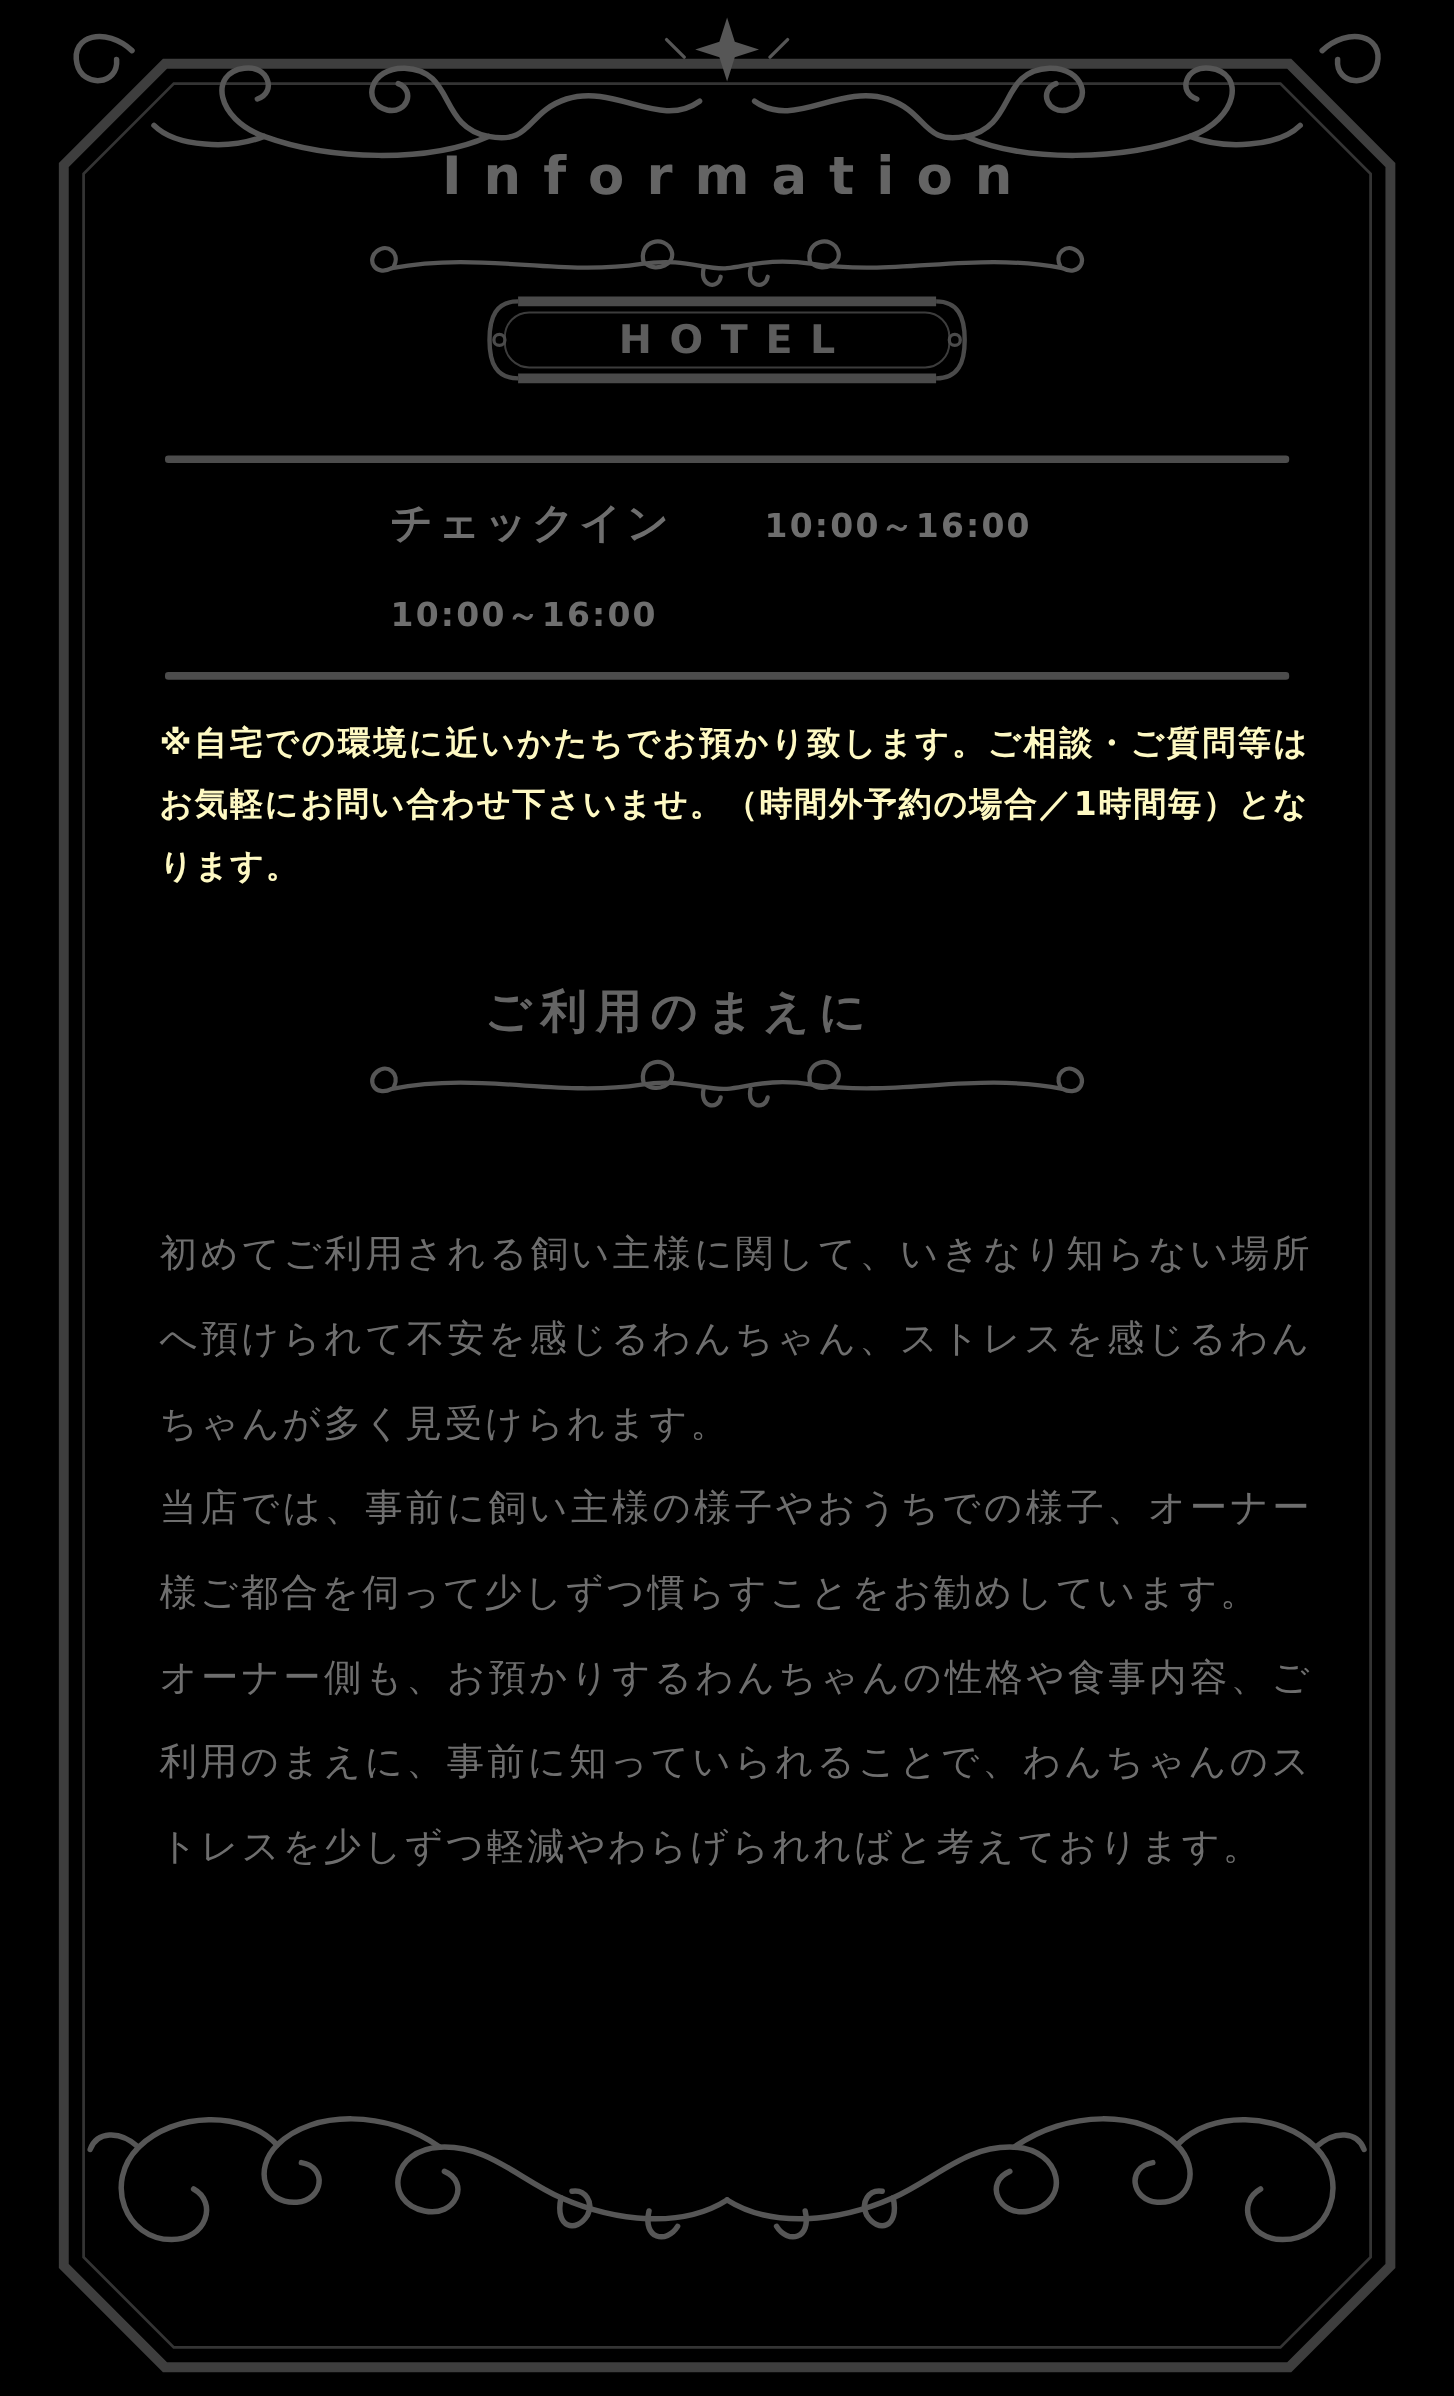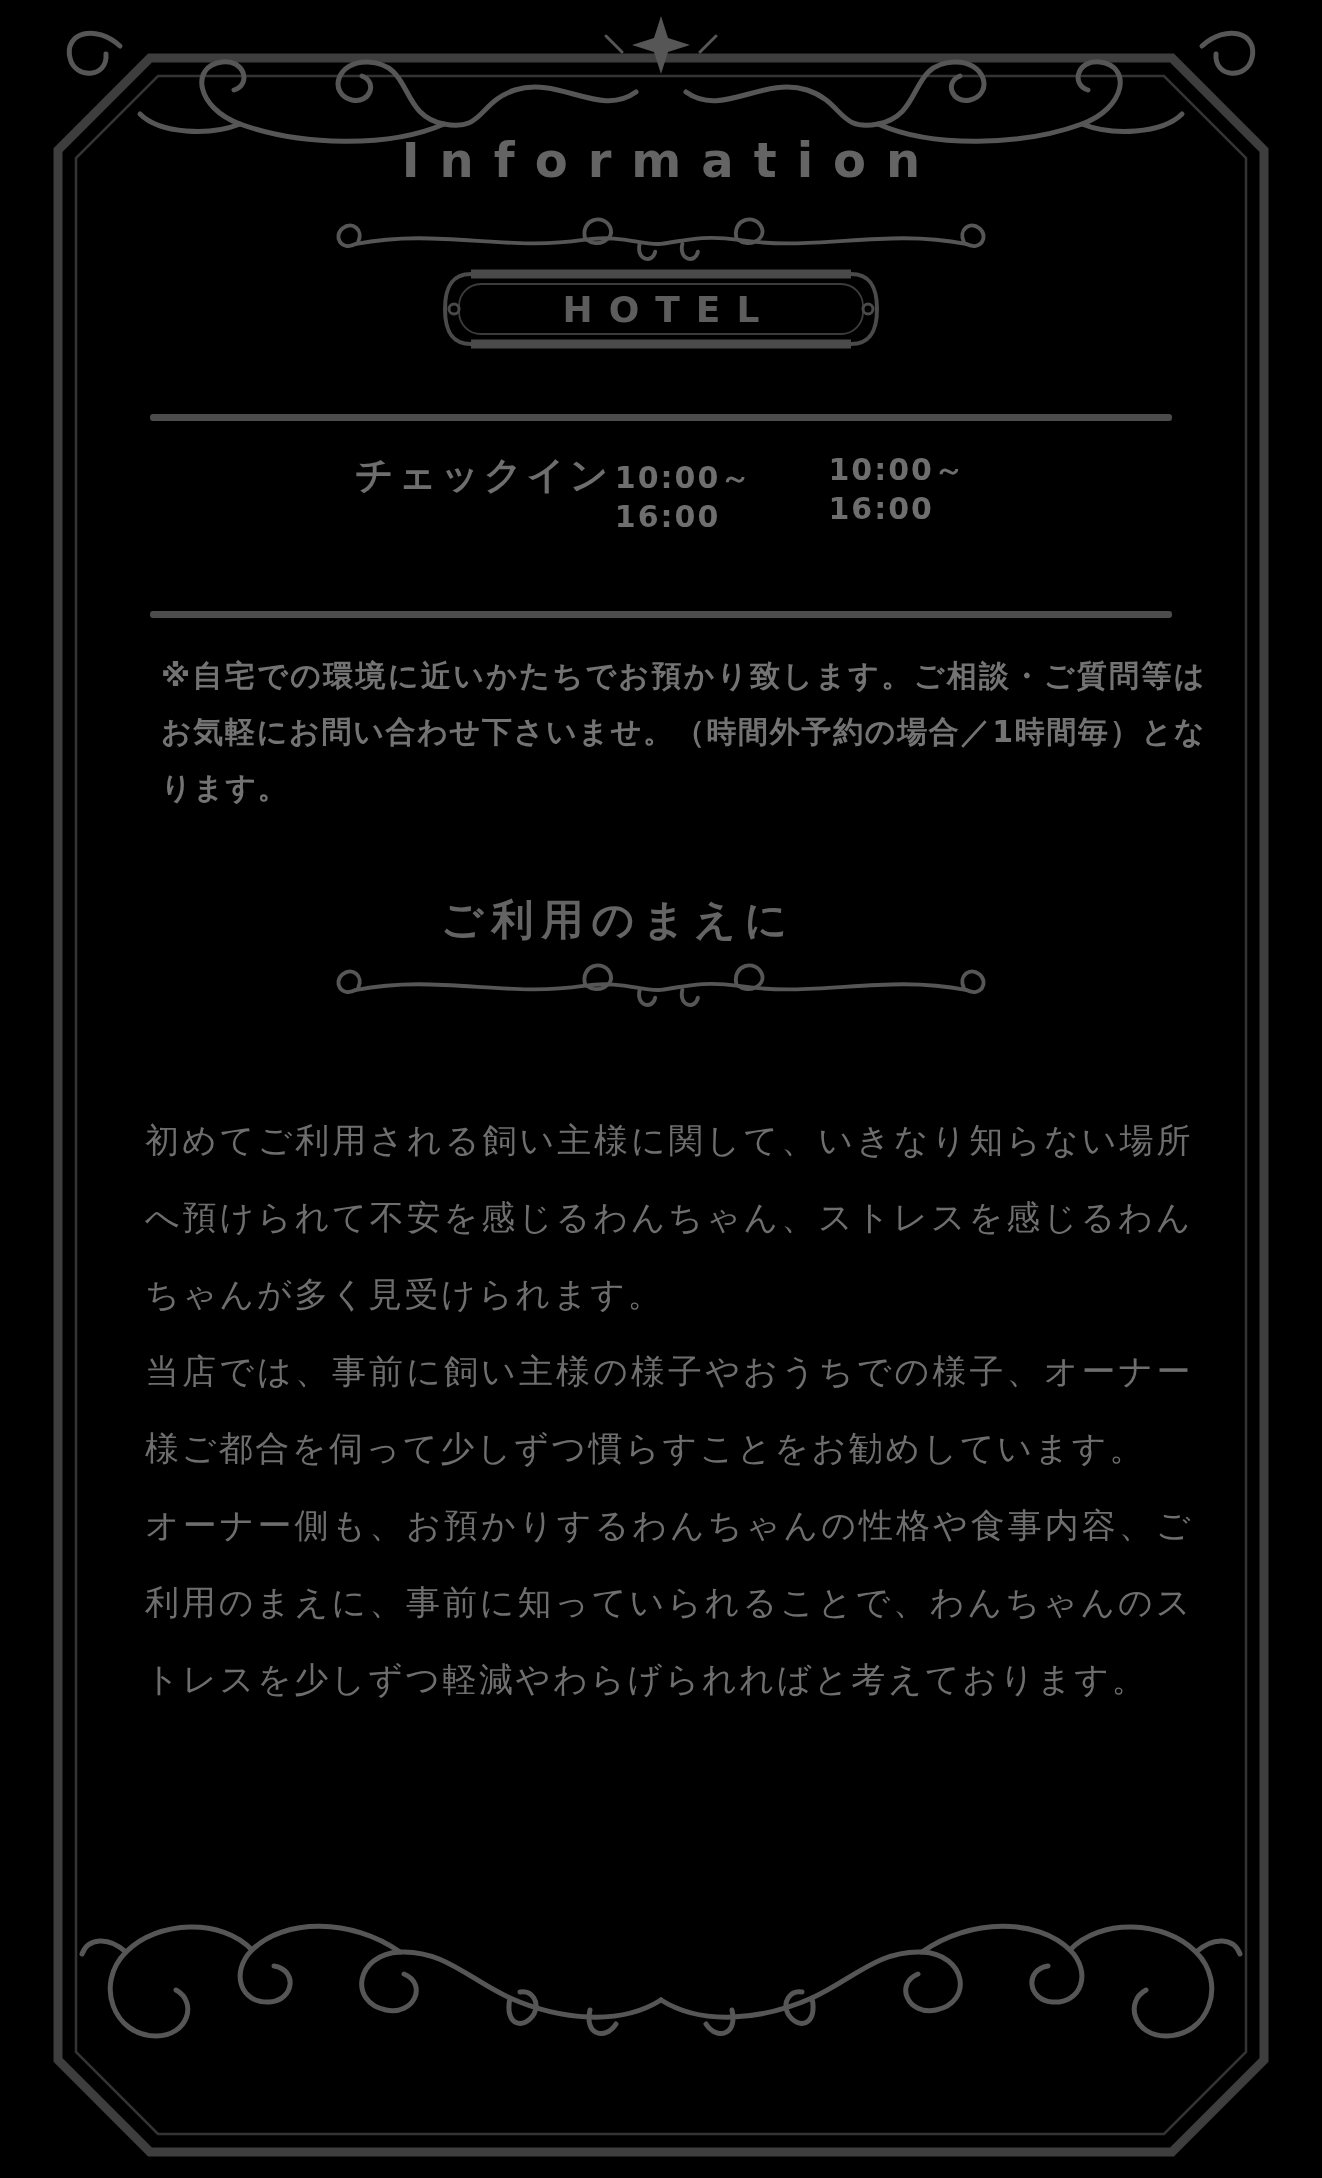--- a/index.html
+++ b/index.html
@@ -31,30 +31,30 @@
     display:flex;align-items:center;justify-content:center;
   }
   .badge-frame{position:absolute;left:0;top:0;width:440px;height:86px}
   .badge-label{
     position:relative;font-size:36px;font-weight:bold;letter-spacing:16px;
     color:#5d5d5d;text-indent:16px;
   }
   .rule{left:150px;width:1022px;height:7px;background:var(--divider);border-radius:3px}
   .rule.r1{top:414px}
   .rule.r2{top:611px}
-  .hours{left:355px;top:450px;width:640px;display:flex;gap:28px}
+  .hours{left:355px;top:450px;width:640px;display:flex;flex-direction:column;gap:38px}
   .hours-row{display:flex;align-items:baseline}
   .hours-label{
     width:340px;font-size:38px;font-weight:bold;letter-spacing:4px;color:var(--text);
   }
   .hours-time{font-size:30px;font-weight:bold;letter-spacing:2px;color:var(--text)}
   .note{
     left:145px;top:648px;width:1045px;
     font-size:30px;font-weight:bold;line-height:56px;letter-spacing:1.5px;
-    color:#737373;text-align:justify;margin-left:16px;
+    color:#fef9c3;text-align:justify;
   }
   .section-heading{
     left:0;top:892px;width:1236px;text-align:center;
     font-size:42px;font-weight:bold;letter-spacing:8px;color:var(--heading);
   }
   .main-text{
     left:145px;top:1102px;width:1048px;
     font-size:34px;font-weight:normal;line-height:77px;letter-spacing:2.5px;
     color:var(--text);text-align:justify;
   }

